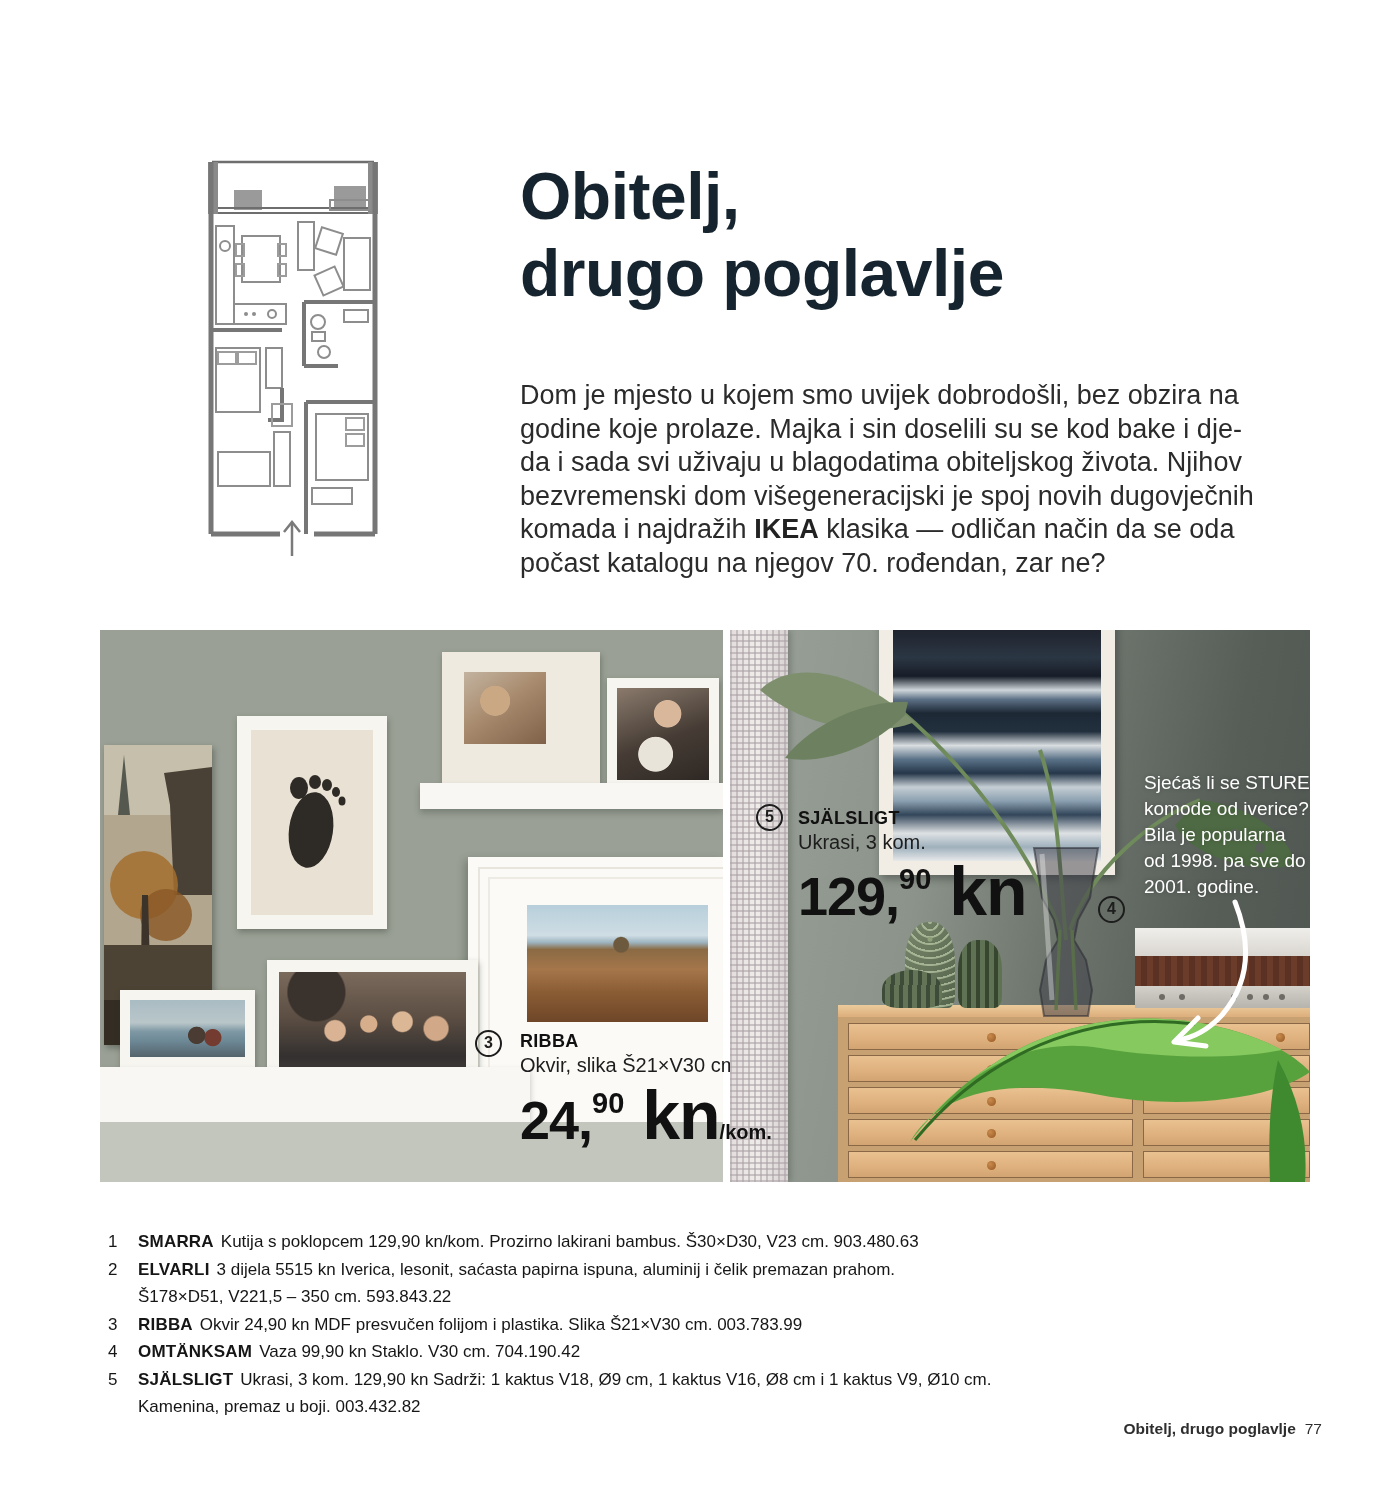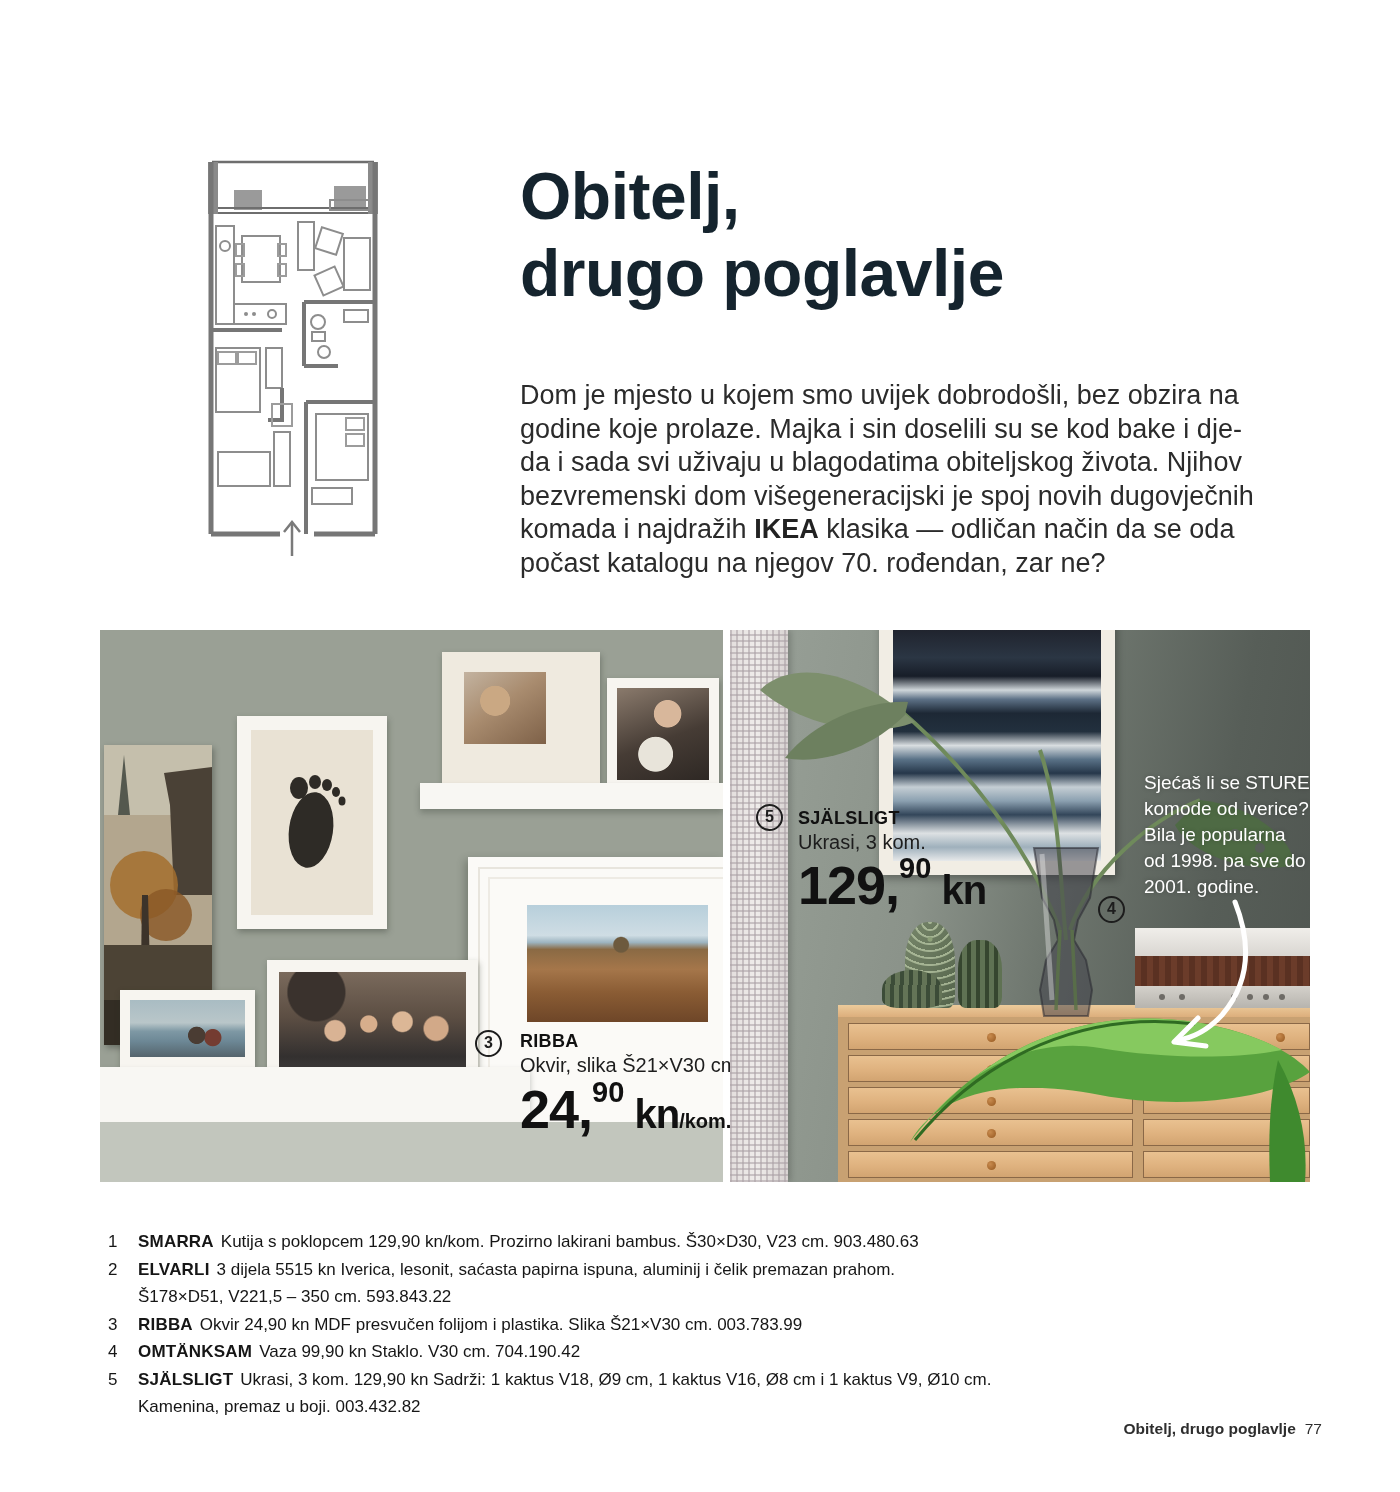--- a/index.html
+++ b/index.html
@@ -71,21 +71,21 @@
        linear-gradient(180deg,#a9bcc3 0%,#b9c6c9 40%,#7e98a4 55%,#6d8896 72%,#55646c 100%);}
 
   
   .badge{position:absolute;width:27px;height:27px;border:2.5px solid #1d1d1d;border-radius:50%;
      box-sizing:border-box;text-align:center;line-height:22px;font-size:16px;font-weight:700;color:#1d1d1d;}
   .co-name{position:absolute;font-size:18px;font-weight:700;color:#111;letter-spacing:.3px;}
   .co-desc{position:absolute;font-size:20px;color:#1d1d1d;}
   .price{position:absolute;font-weight:700;color:#111;white-space:nowrap;}
   .price .p-int{font-size:54px;letter-spacing:-1px;}
   .price .p-sup{font-size:29px;vertical-align:26px;letter-spacing:0;}
-  .price .p-unit{font-size:40px;letter-spacing:-1px;}
+  .price .p-unit{font-size:68px;letter-spacing:-1px;}
   .price .p-per{font-size:20px;}
 
   #ribba-badge{left:375px;top:400px;}
   #ribba-name{left:420px;top:401px;}
   #ribba-desc{left:420px;top:424px;}
   #ribba-price{left:420px;top:446px;z-index:30;}
 
   
   #curtain{left:0;top:0;width:58px;height:552px;
      background:

